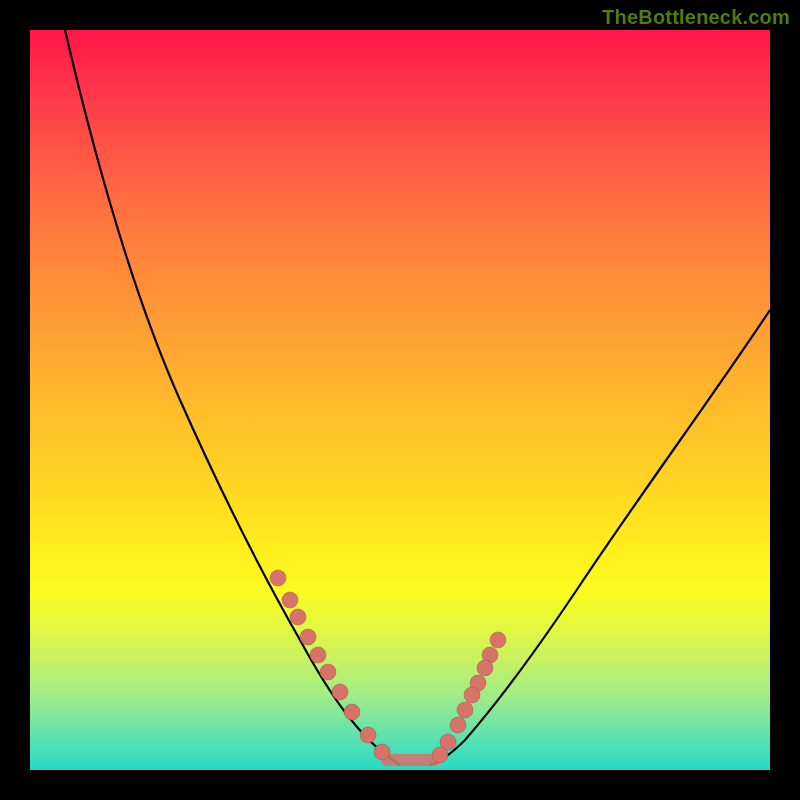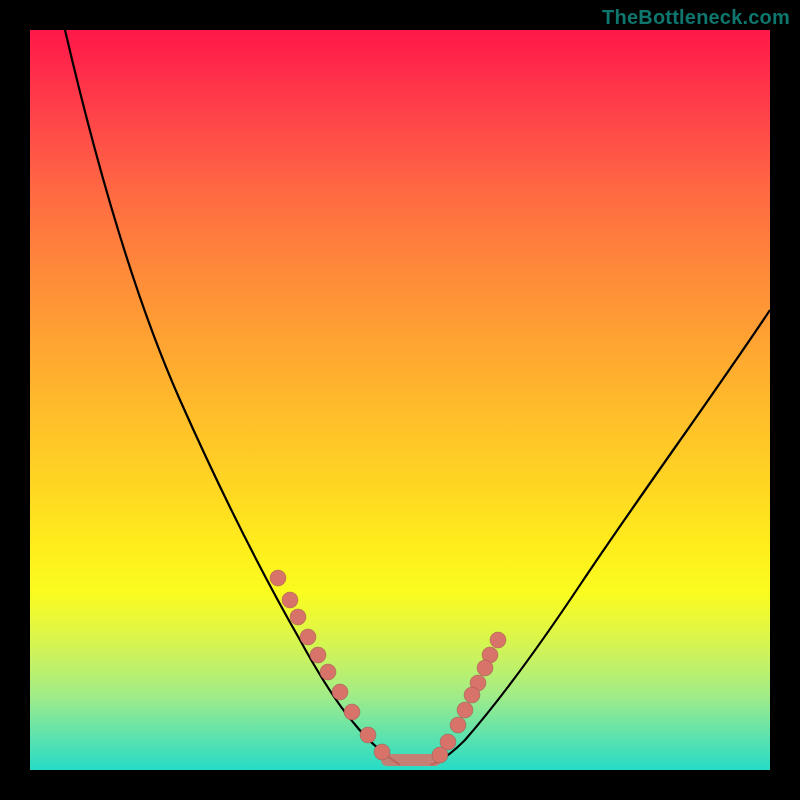--- a/index.html
+++ b/index.html
@@ -43,21 +43,21 @@
       #c8f261 85%,
       #a0ec88 90%,
       #63e3ab 95%,
       #26dbc6 100%
     );
   }
   .watermark {
     position: absolute;
     top: 6px;
     right: 10px;
-    color: #0f766e;
+    color: #4d7c0f;
     font-size: 20px;
     font-weight: 600;
     letter-spacing: 0.2px;
     user-select: none;
   }
   svg.curves {
     position: absolute;
     inset: 0;
   }
   .curve {

